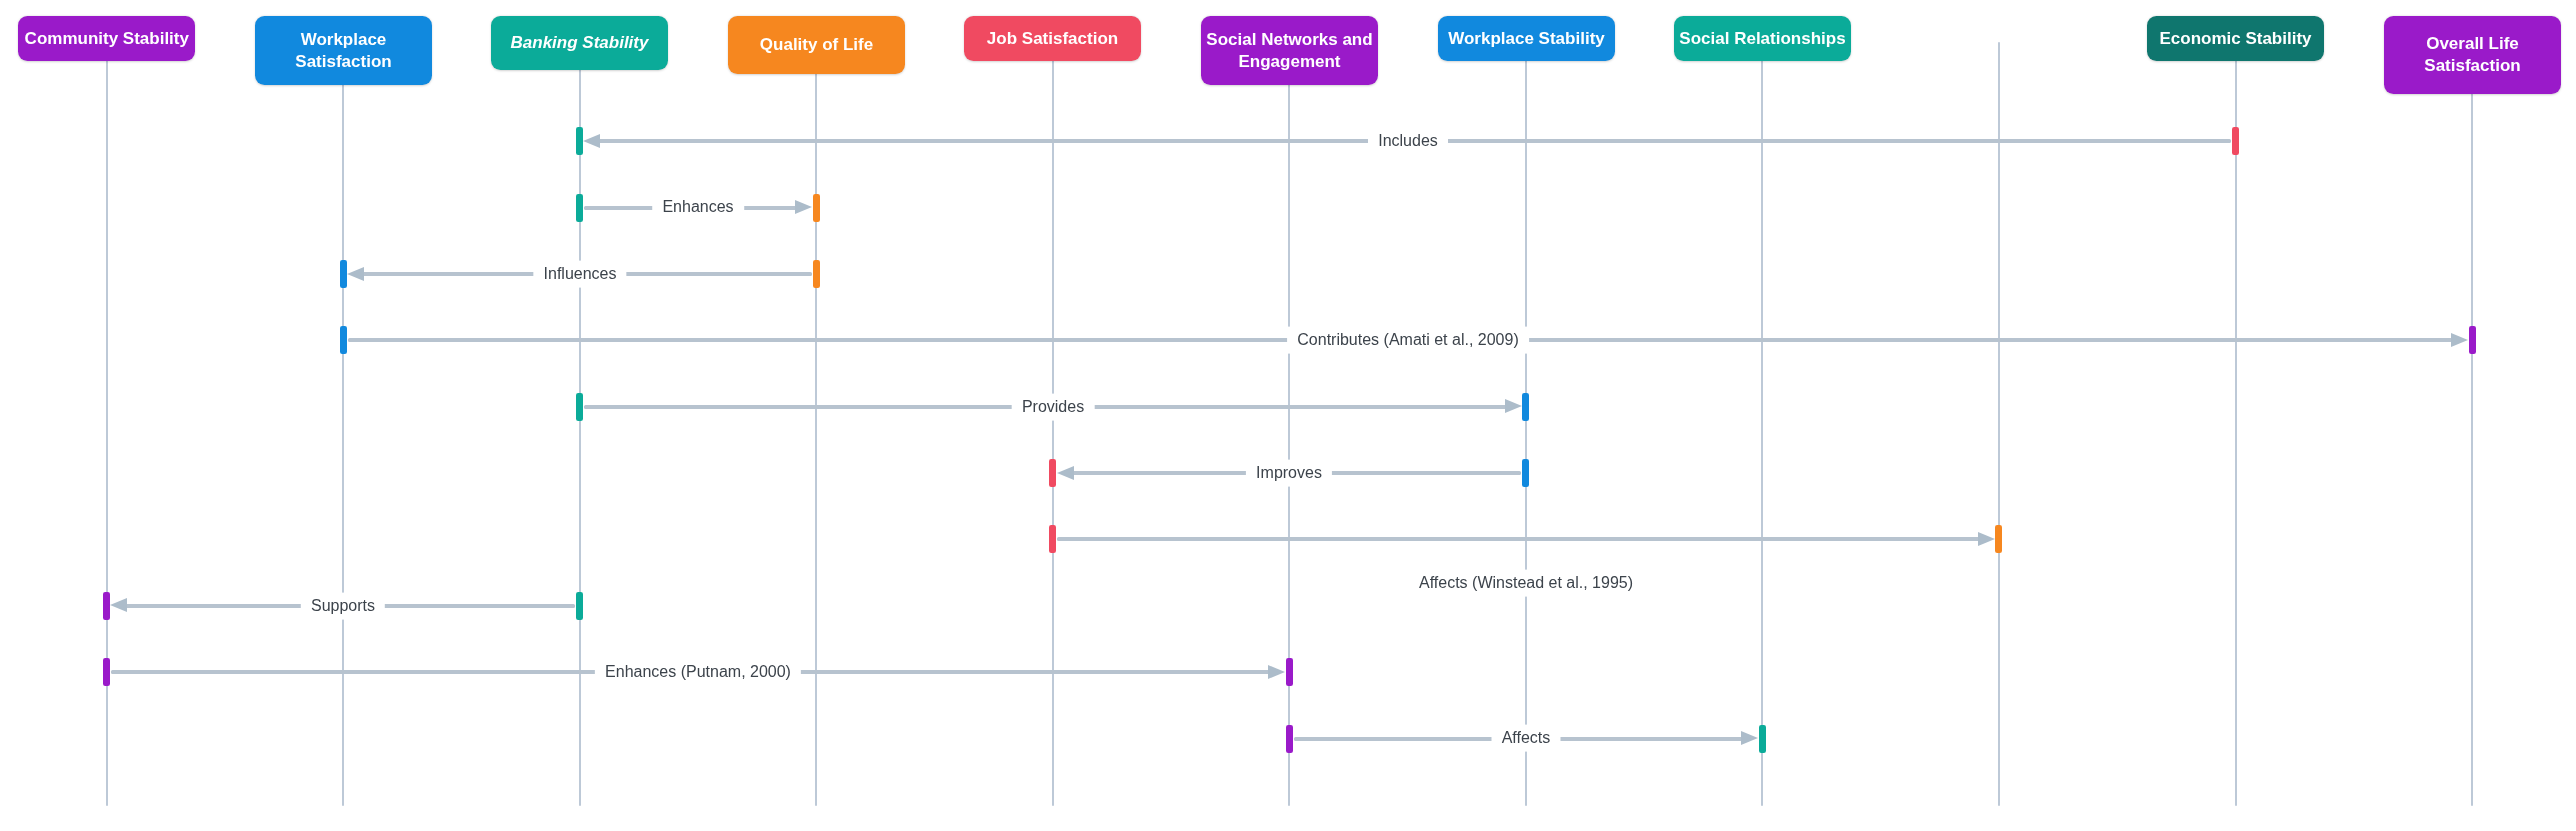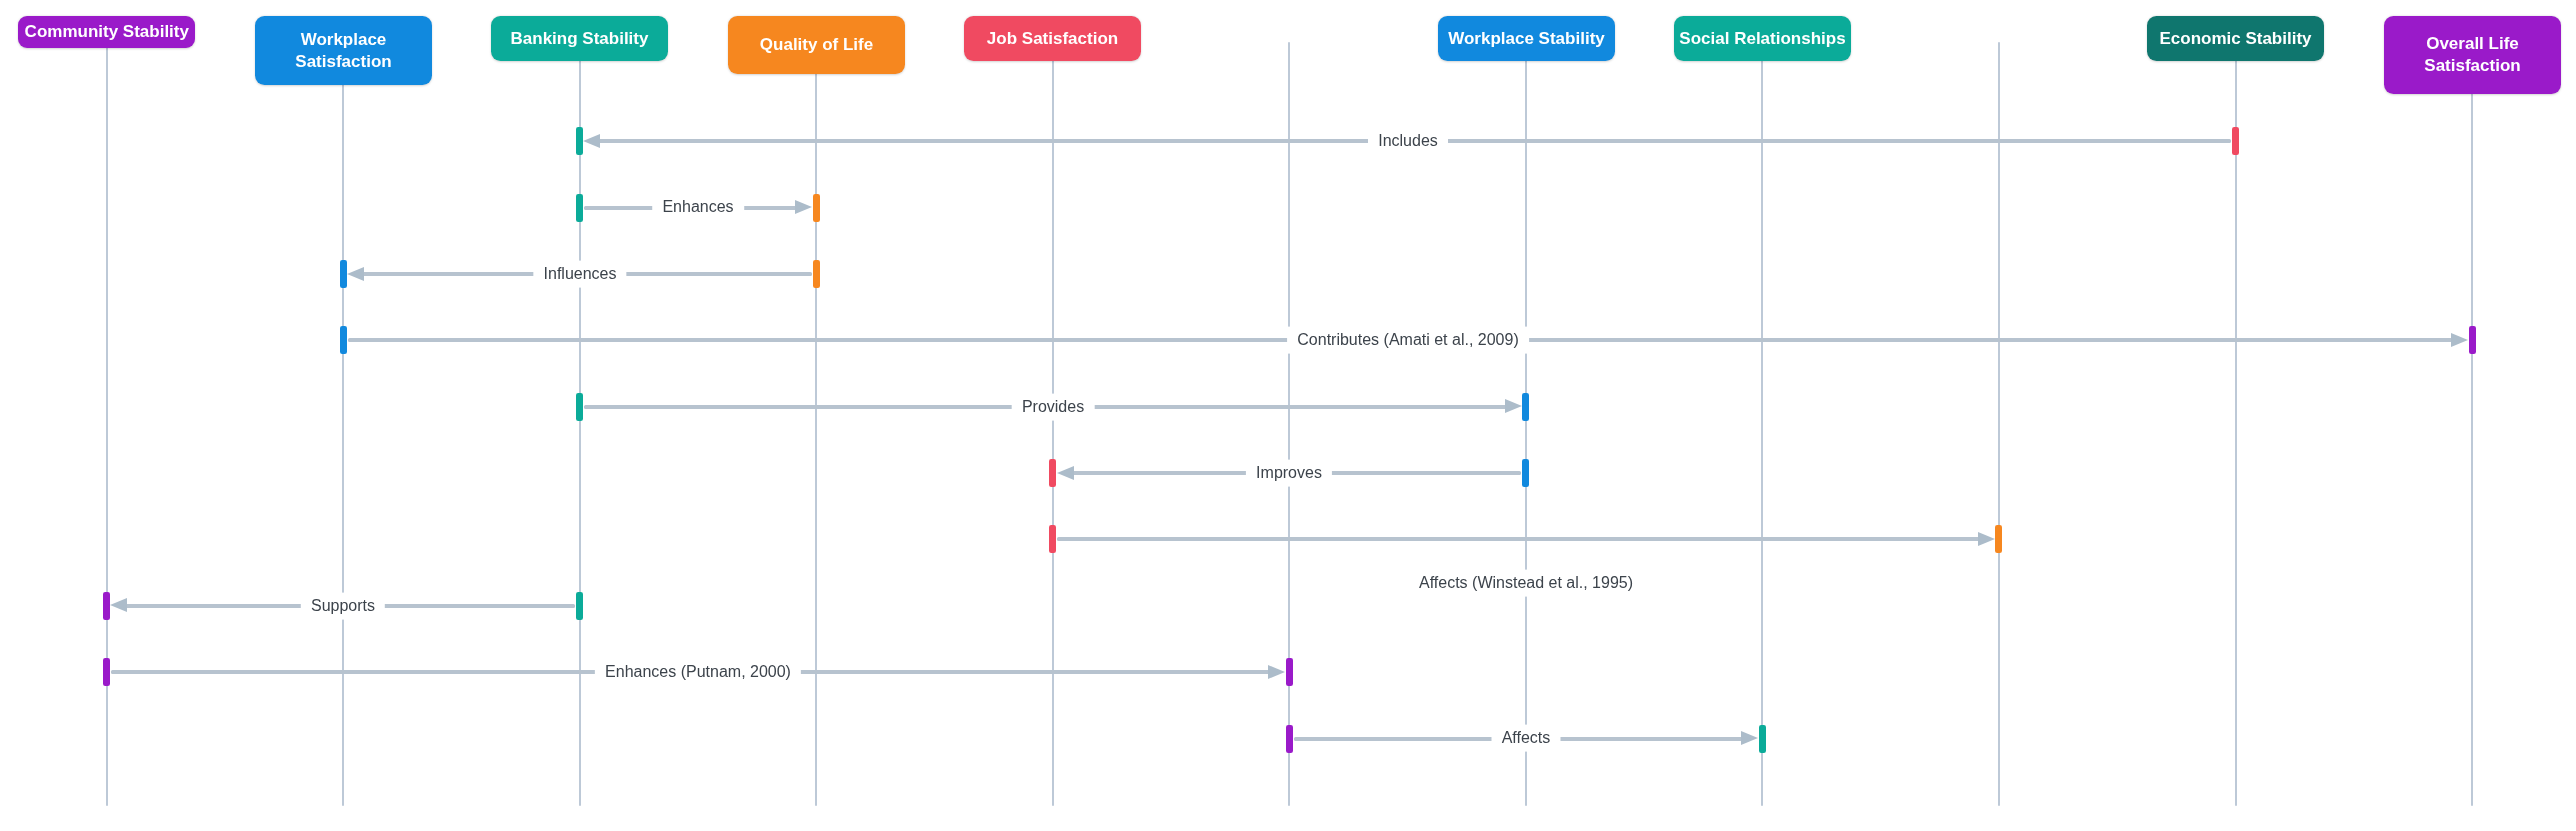--- a/index.html
+++ b/index.html
@@ -22,51 +22,57 @@
     position:absolute;z-index:5;transform:translate(-50%,-50%);
     background:#ffffff;padding:4.4px 10.2px;white-space:nowrap;
     font-size:16px;color:#3C434B;
   }
 </style>
 </head>
 <body>
 
 <div id="canvas">
     <div class="lifeline" style="left: 106px; top: 42px; height: 764px; background: rgb(189, 201, 215);"></div>
-    <div class="actor-box" style="left: 18.3px; top: 16px; height: 32px; background: rgb(154, 26, 201); border-radius: 9px;">
+    <div class="actor-box" style="left: 18.3px; top: 16px; height: 45px; background: rgb(154, 26, 201);">
       <div>
         <div>Community Stability</div>
       </div>
     </div>
     <div class="lifeline" style="left: 342px; top: 42px; height: 764px; background: rgb(189, 201, 215);"></div>
     <div class="actor-box" style="left: 255px; top: 16px; height: 69px; background: rgb(17, 137, 222);">
       <div>
         <div>Workplace</div>
         <div>Satisfaction</div>
       </div>
     </div>
     <div class="lifeline" style="left: 579px; top: 42px; height: 764px; background: rgb(189, 201, 215);"></div>
-    <div class="actor-box" style="left: 491px; top: 16px; height: 45px; background: rgb(11, 171, 153);">
+    <div class="actor-box" style="left: 491px; top: 16px; height: 54px; background: rgb(11, 171, 153); font-style: italic;">
       <div>
         <div>Banking Stability</div>
       </div>
     </div>
     <div class="lifeline" style="left: 815px; top: 42px; height: 764px; background: rgb(189, 201, 215);"></div>
     <div class="actor-box" style="left: 728px; top: 16px; height: 58px; background: rgb(246, 135, 31);">
       <div>
         <div>Quality of Life</div>
       </div>
     </div>
     <div class="lifeline" style="left: 1052px; top: 42px; height: 764px; background: rgb(189, 201, 215);"></div>
     <div class="actor-box" style="left: 964px; top: 16px; height: 45px; background: rgb(240, 74, 97);">
       <div>
         <div>Job Satisfaction</div>
       </div>
     </div>
     <div class="lifeline" style="left: 1288px; top: 42px; height: 764px; background: rgb(189, 201, 215);"></div>
+    <div class="actor-box" style="left: 1201px; top: 16px; height: 69px; background: rgb(154, 26, 201);">
+      <div>
+        <div>Social Networks and</div>
+        <div>Engagement</div>
+      </div>
+    </div>
     <div class="lifeline" style="left: 1525px; top: 42px; height: 764px; background: rgb(189, 201, 215);"></div>
     <div class="actor-box" style="left: 1438px; top: 16px; height: 45px; background: rgb(17, 137, 222);">
       <div>
         <div>Workplace Stability</div>
       </div>
     </div>
     <div class="lifeline" style="left: 1761px; top: 42px; height: 764px; background: rgb(189, 201, 215);"></div>
     <div class="actor-box" style="left: 1674px; top: 16px; height: 45px; background: rgb(11, 171, 153);">
       <div>
         <div>Social Relationships</div>

